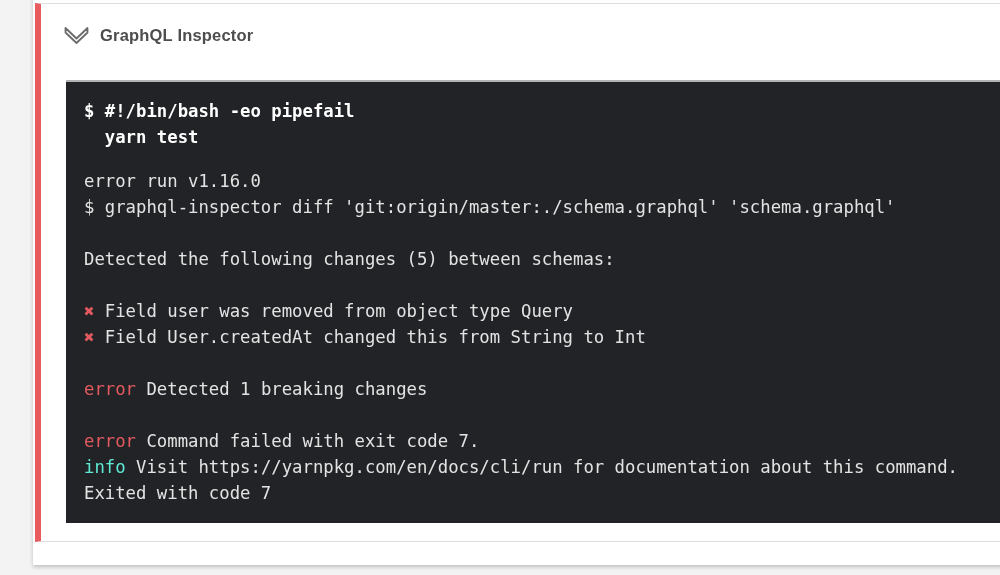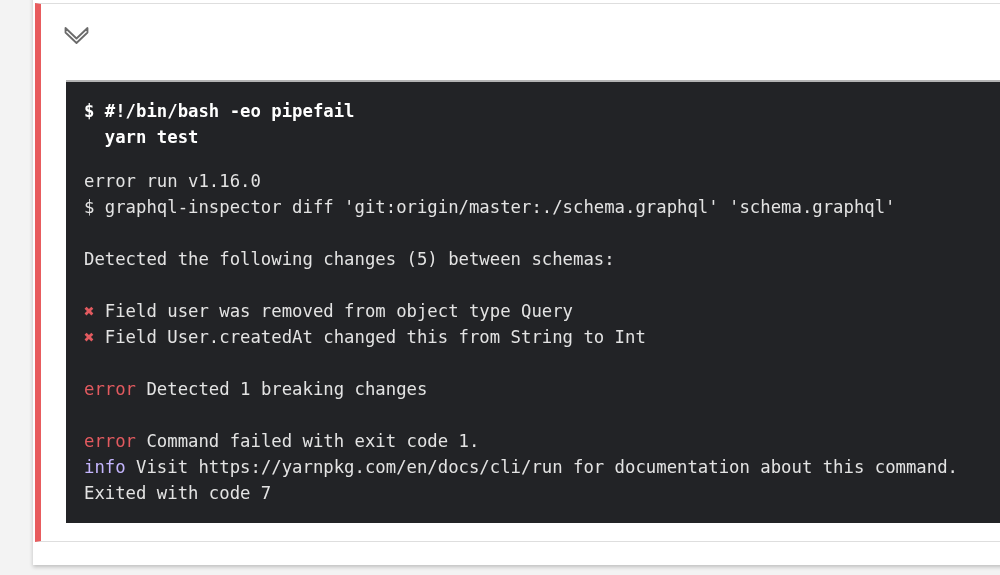--- a/index.html
+++ b/index.html
@@ -50,50 +50,51 @@
     overflow: hidden;
     font-family: "DejaVu Sans Mono", "Liberation Mono", monospace;
     font-size: 17.3px;
     line-height: 26px;
     color: #e3e3e3;
   }
   .t-line { white-space: pre; min-height: 26px; }
   .cmd-block { font-weight: bold; color: #ffffff; }
   .out-block { margin-top: 18px; }
   .c-error { color: #e25a5f; }
-  .c-info { color: #c4b5fd; }
+  .c-info { color: #5eead4; }
 </style>
 </head>
 <body>
 
 <div class="outer-card"></div>
 
 <div class="step-panel">
 
   <div class="step-header">
     <svg class="collapse-icon" width="27" height="23" viewBox="0 0 27 23">
       <path d="M2.5 4 L13.5 14.5 L24.5 4 L24.5 8.5 L13.5 19 L2.5 8.5 Z" fill="none" stroke="#6b6b6b" stroke-width="1.8" stroke-linejoin="round"></path>
     </svg>
+    <span class="step-title">GraphQL Inspector</span>
   </div>
 
   <div class="terminal">
     <div class="cmd-block">
         <div class="t-line">$ #!/bin/bash -eo pipefail</div>
         <div class="t-line">  yarn test</div>
       </div>
     <div class="out-block">
         <div class="t-line"><span>error run v1.16.0</span></div>
         <div class="t-line"><span>$ graphql-inspector diff 'git:origin/master:./schema.graphql' 'schema.graphql'</span></div>
         <div class="t-line">&nbsp;</div>
         <div class="t-line"><span>Detected the following changes (5) between schemas:</span></div>
         <div class="t-line">&nbsp;</div>
         <div class="t-line"><span class="c-error">✖</span><span> Field user was removed from object type Query</span></div>
         <div class="t-line"><span class="c-error">✖</span><span> Field User.createdAt changed this from String to Int</span></div>
         <div class="t-line">&nbsp;</div>
         <div class="t-line"><span class="c-error">error</span><span> Detected 1 breaking changes</span></div>
         <div class="t-line">&nbsp;</div>
-        <div class="t-line"><span class="c-error">error</span><span> Command failed with exit code 1.</span></div>
+        <div class="t-line"><span class="c-error">error</span><span> Command failed with exit code 7.</span></div>
         <div class="t-line"><span class="c-info">info</span><span> Visit https://yarnpkg.com/en/docs/cli/run for documentation about this command.</span></div>
         <div class="t-line"><span>Exited with code 7</span></div>
       </div>
   </div>
 
 </div>
 
 </body></html>

